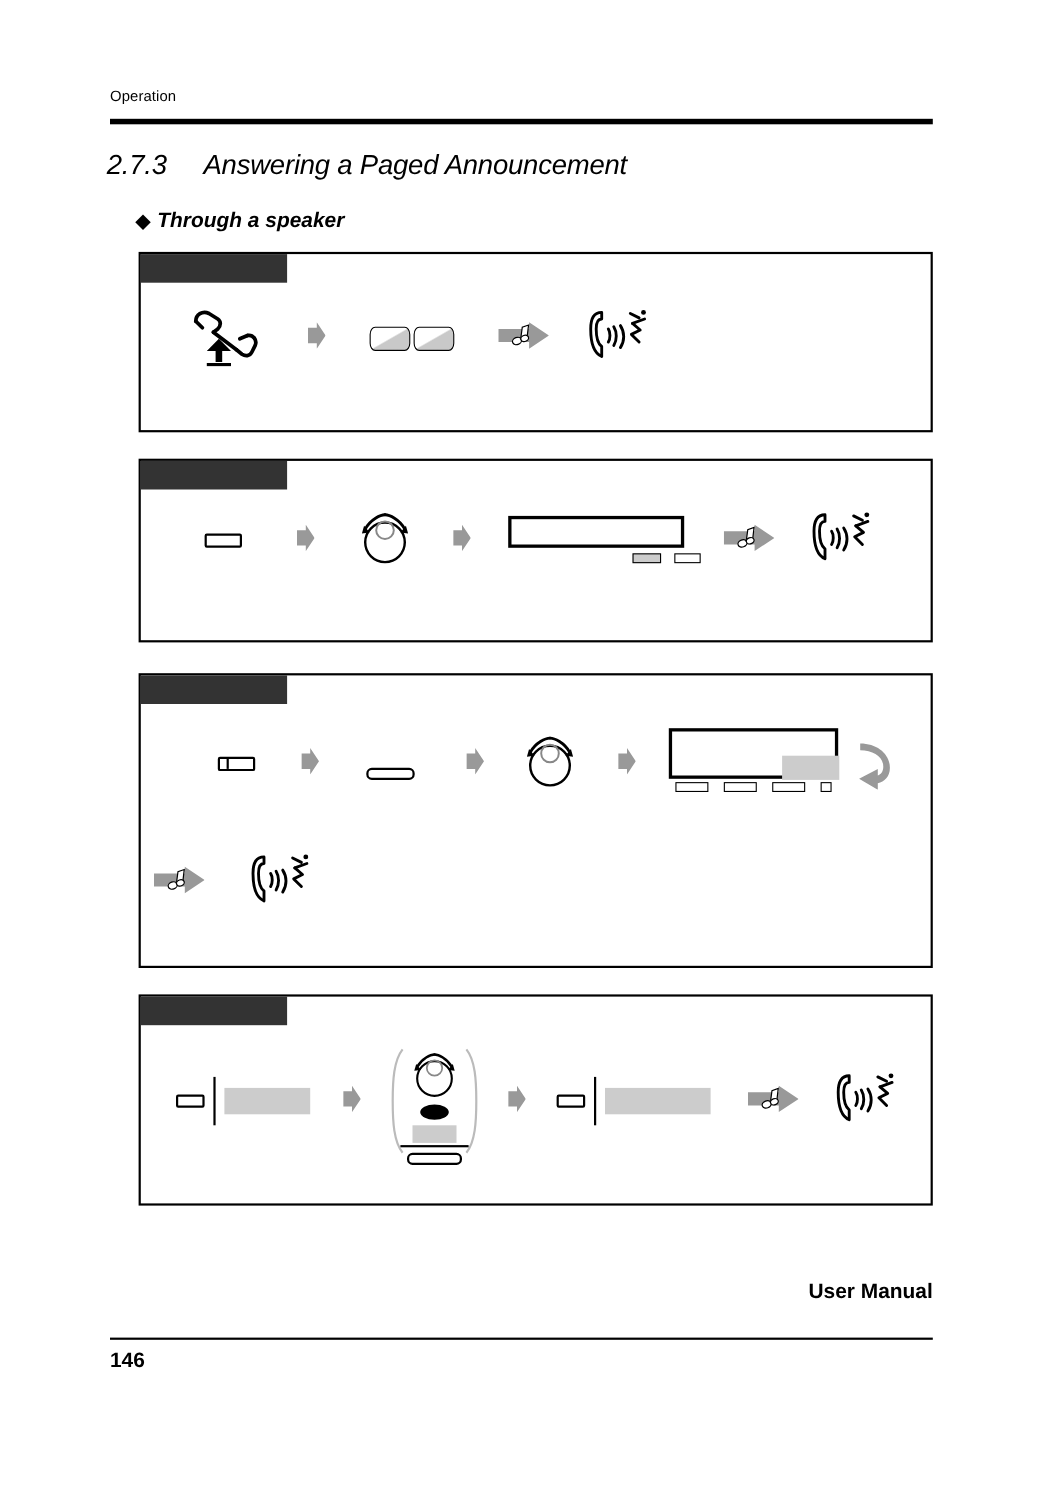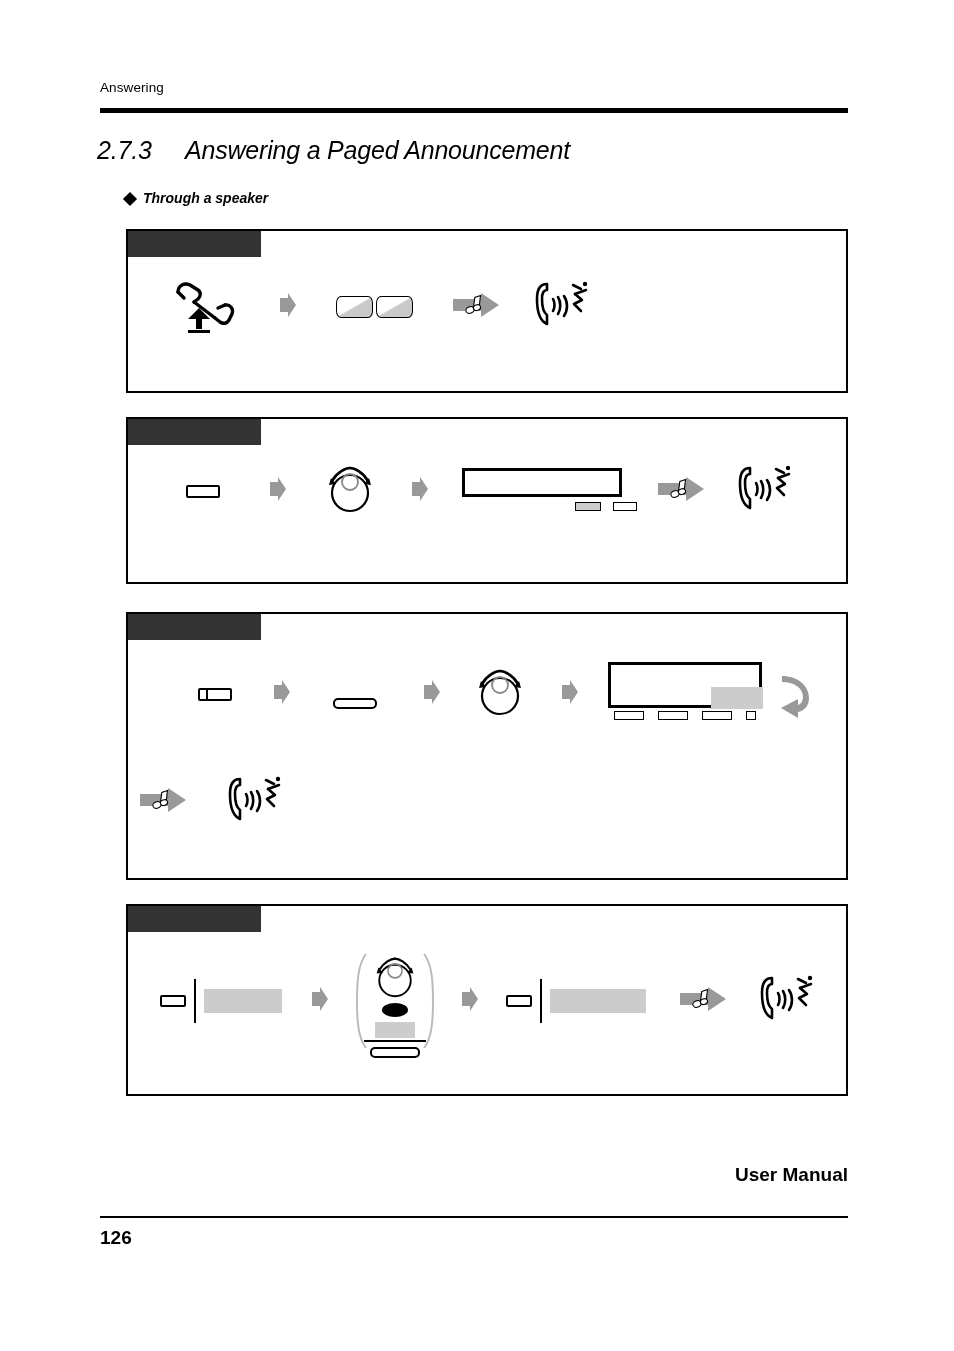--- a/index.html
+++ b/index.html
@@ -45,21 +45,21 @@
     letter-spacing: -0.2px;
     white-space: nowrap;
   }
   .section-title .num { display: inline-block; width: 88px; }
 
   
   .subsection {
     position: absolute;
     left: 125px;
     top: 190px;
-    font-size: 14px;
+    font-size: 19px;
     font-weight: bold;
     font-style: italic;
     white-space: nowrap;
     text-align: center;
   }
   .diamond {
     display: inline-block;
     width: 10px; height: 10px;
     background: #000;
     transform: rotate(45deg);
@@ -260,21 +260,21 @@
     position: absolute;
     right: 106px;
     top: 1164px;
     font-size: 19px;
     font-weight: bold;
   }
 </style>
 </head>
 <body>
 
-<div class="page-header-text">Answering</div>
+<div class="page-header-text">Operation</div>
 <div class="header-rule"></div>
 
 <div class="section-title">
   <span class="num">2.7.3</span><span>Answering a Paged Announcement</span>
 </div>
 
 <div class="subsection">
   <span class="diamond"></span><span>Through a speaker</span>
 </div>
 
@@ -576,14 +576,14 @@
           <path d="M42 15 L53 11"></path>
           <path d="M42 15 L49 21 L41 25 L48 32"></path>
         </g>
         <circle cx="52" cy="5" r="2.2" fill="#000"></circle>
       </svg>
     </span>
   </div>
 </div>
 
 <div class="footer-rule"></div>
-<div class="footer-left">126</div>
+<div class="footer-left">146</div>
 <div class="footer-right">User Manual</div>
 
 </body></html>

